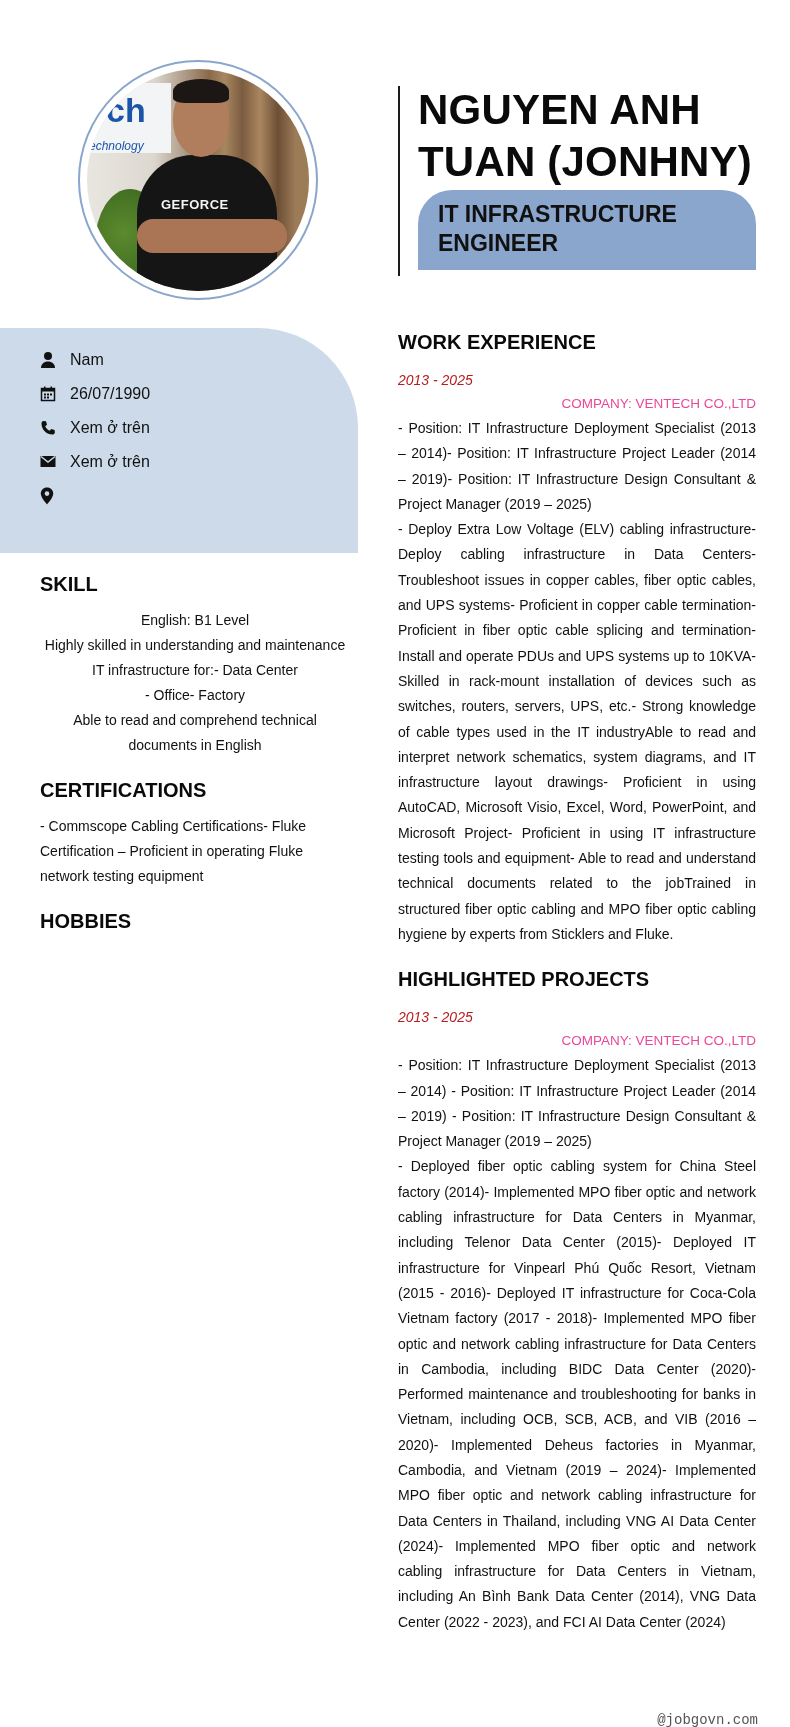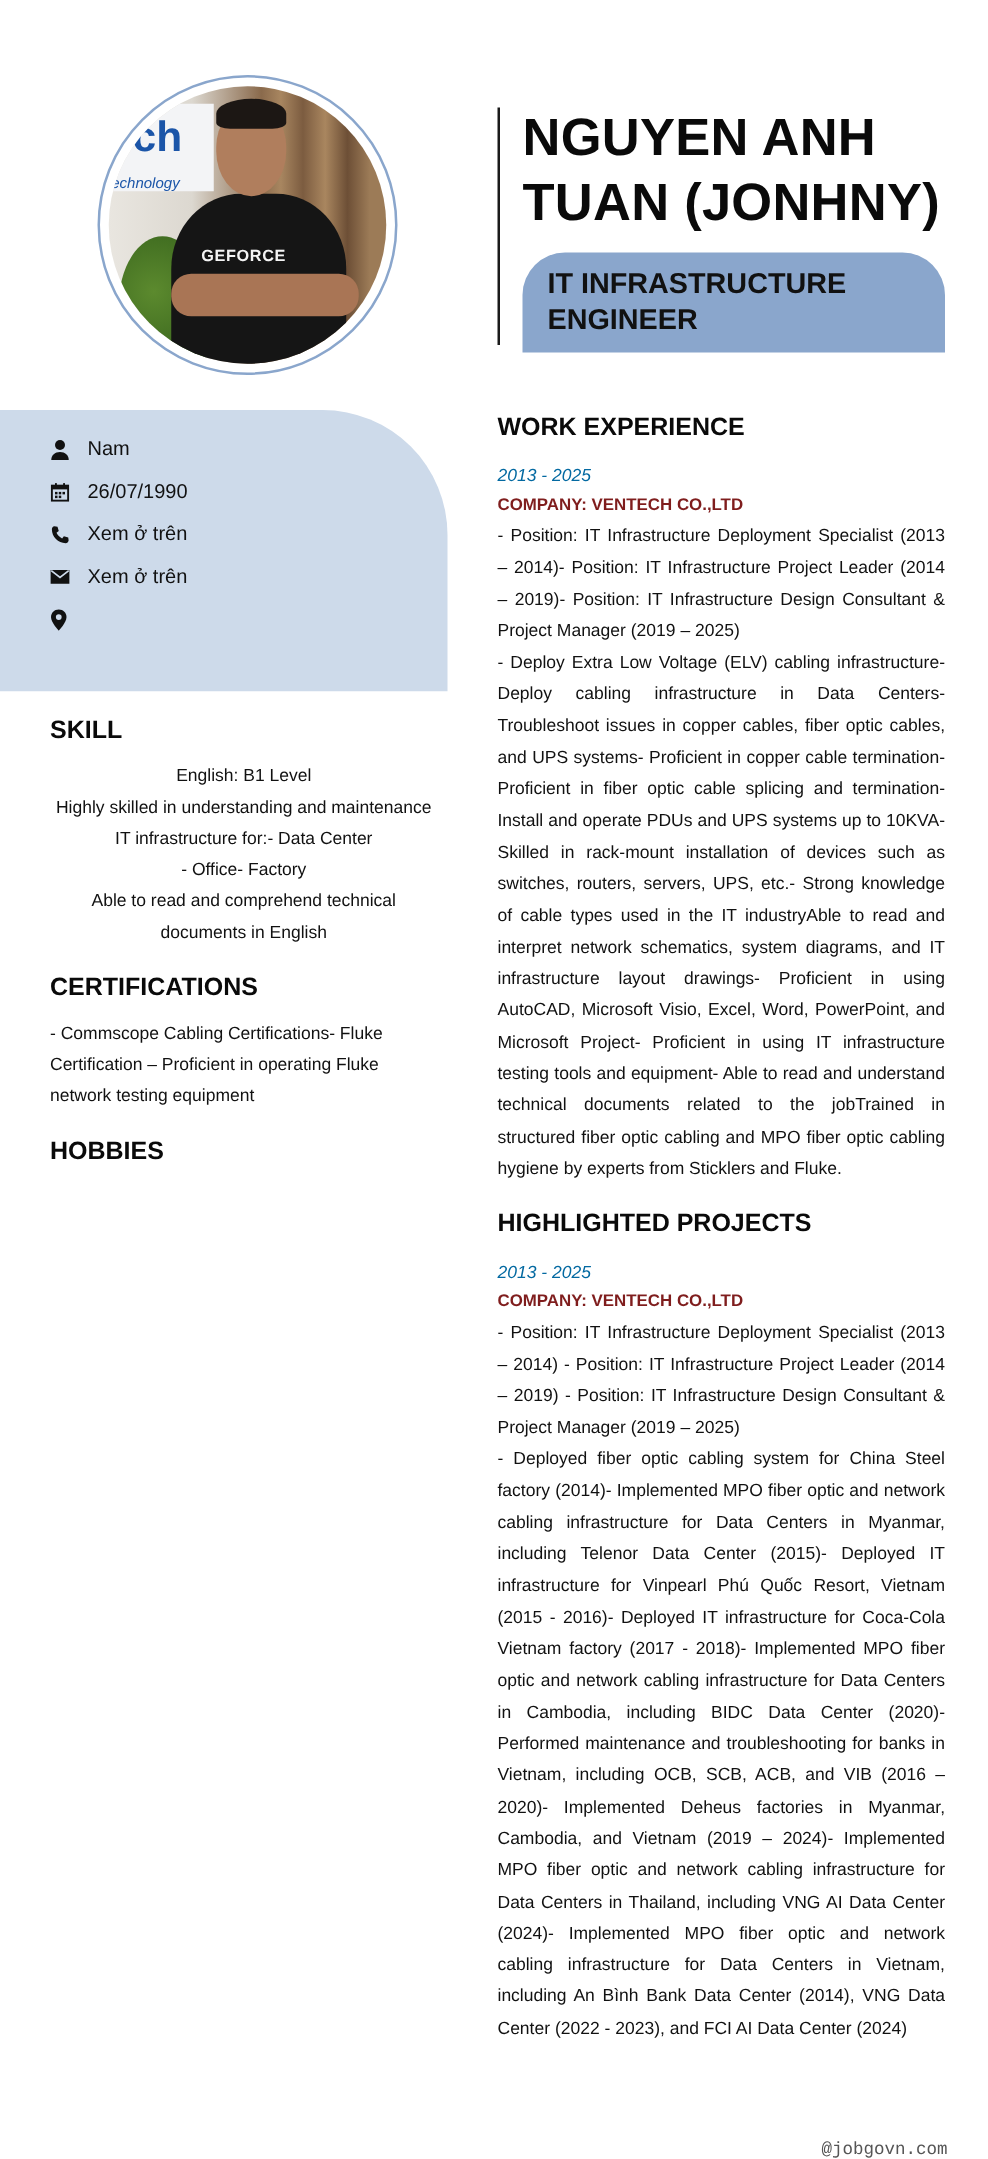--- a/index.html
+++ b/index.html
@@ -14,35 +14,35 @@
   .avatar .logo i { position: absolute; left: 2px; top: 56px; font-size: 12px; font-style: italic; color: #1b55a8; }
   .avatar .plant { position: absolute; left: 8px; top: 120px; width: 70px; height: 110px; border-radius: 50% 50% 10% 10%; background: radial-gradient(circle at 40% 40%, #5c8a2e, #2e5a18); }
   .avatar .head { position: absolute; left: 86px; top: 16px; width: 56px; height: 72px; border-radius: 45% 45% 50% 50%; background: #b07e5d; }
   .avatar .hair { position: absolute; left: 86px; top: 10px; width: 56px; height: 24px; border-radius: 50% 50% 20% 20%; background: #1c1714; }
   .avatar .shirt { position: absolute; left: 50px; top: 86px; width: 140px; height: 150px; border-radius: 40% 40% 0 0; background: #151515; }
   .avatar .shirt b { position: absolute; left: 24px; top: 42px; color: #f4f4f4; font-size: 13px; letter-spacing: 0.5px; }
   .avatar .arms { position: absolute; left: 50px; top: 150px; width: 150px; height: 34px; border-radius: 16px; background: #a97555; }
 
   .divider-v { position: absolute; left: 398px; top: 86px; width: 2px; height: 190px; background: #1a1a1a; }
   .name { position: absolute; left: 418px; top: 84px; width: 360px; font-family: "Liberation Sans", sans-serif; font-weight: 700; font-size: 42px; line-height: 52px; color: #0a0a0a; letter-spacing: 0.2px; }
-  .title-box { position: absolute; left: 418px; top: 202px; width: 338px; height: 80px; background: #8aa6cc; border-radius: 34px 34px 0 0; padding: 10px 20px; }
+  .title-box { position: absolute; left: 418px; top: 190px; width: 338px; height: 80px; background: #8aa6cc; border-radius: 34px 34px 0 0; padding: 10px 20px; }
   .title-box span { font-weight: 700; font-size: 23px; line-height: 29px; color: #111; }
 
   .contact-panel { position: absolute; left: 0; top: 328px; width: 358px; height: 225px; background: #cddaea; border-top-right-radius: 100px; }
   .contact-item { position: absolute; left: 40px; display: flex; align-items: flex-start; font-size: 16px; line-height: 23px; color: #111; }
   .contact-item .ic { width: 24px; height: 23px; display: flex; align-items: center; justify-content: flex-start; margin-right: 6px; }
   .contact-item svg { display: block; }
 
   .left-col { position: absolute; left: 40px; top: 572px; width: 310px; }
   .sec-title { font-weight: 700; font-size: 20px; line-height: 24px; color: #0a0a0a; }
   .left-text { font-size: 14px; line-height: 25px; color: #111; }
 
   .right-col { position: absolute; left: 398px; top: 330px; width: 358px; }
-  .period { font-style: italic; font-size: 14px; line-height: 24px; color: #0369a1; }
-  .company { font-weight: 700; font-size: 13.5px; line-height: 24px; color: #7f1d1d; }
+  .period { font-style: italic; font-size: 14px; line-height: 24px; color: #b91c1c; }
+  .company { font-weight: 400; font-size: 13.5px; line-height: 24px; color: #ec4899; text-align: right; }
   .body-text { font-size: 14px; line-height: 25.3px; text-align: justify; color: #111; }
 
   .watermark { position: absolute; right: 32px; top: 1712px; font-family: "Liberation Mono", "DejaVu Sans Mono", monospace; font-size: 14px; color: #555; }
 </style>
 </head>
 <body>
 
 <div class="avatar-wrap">
   <div class="avatar">
     <div class="logo">

